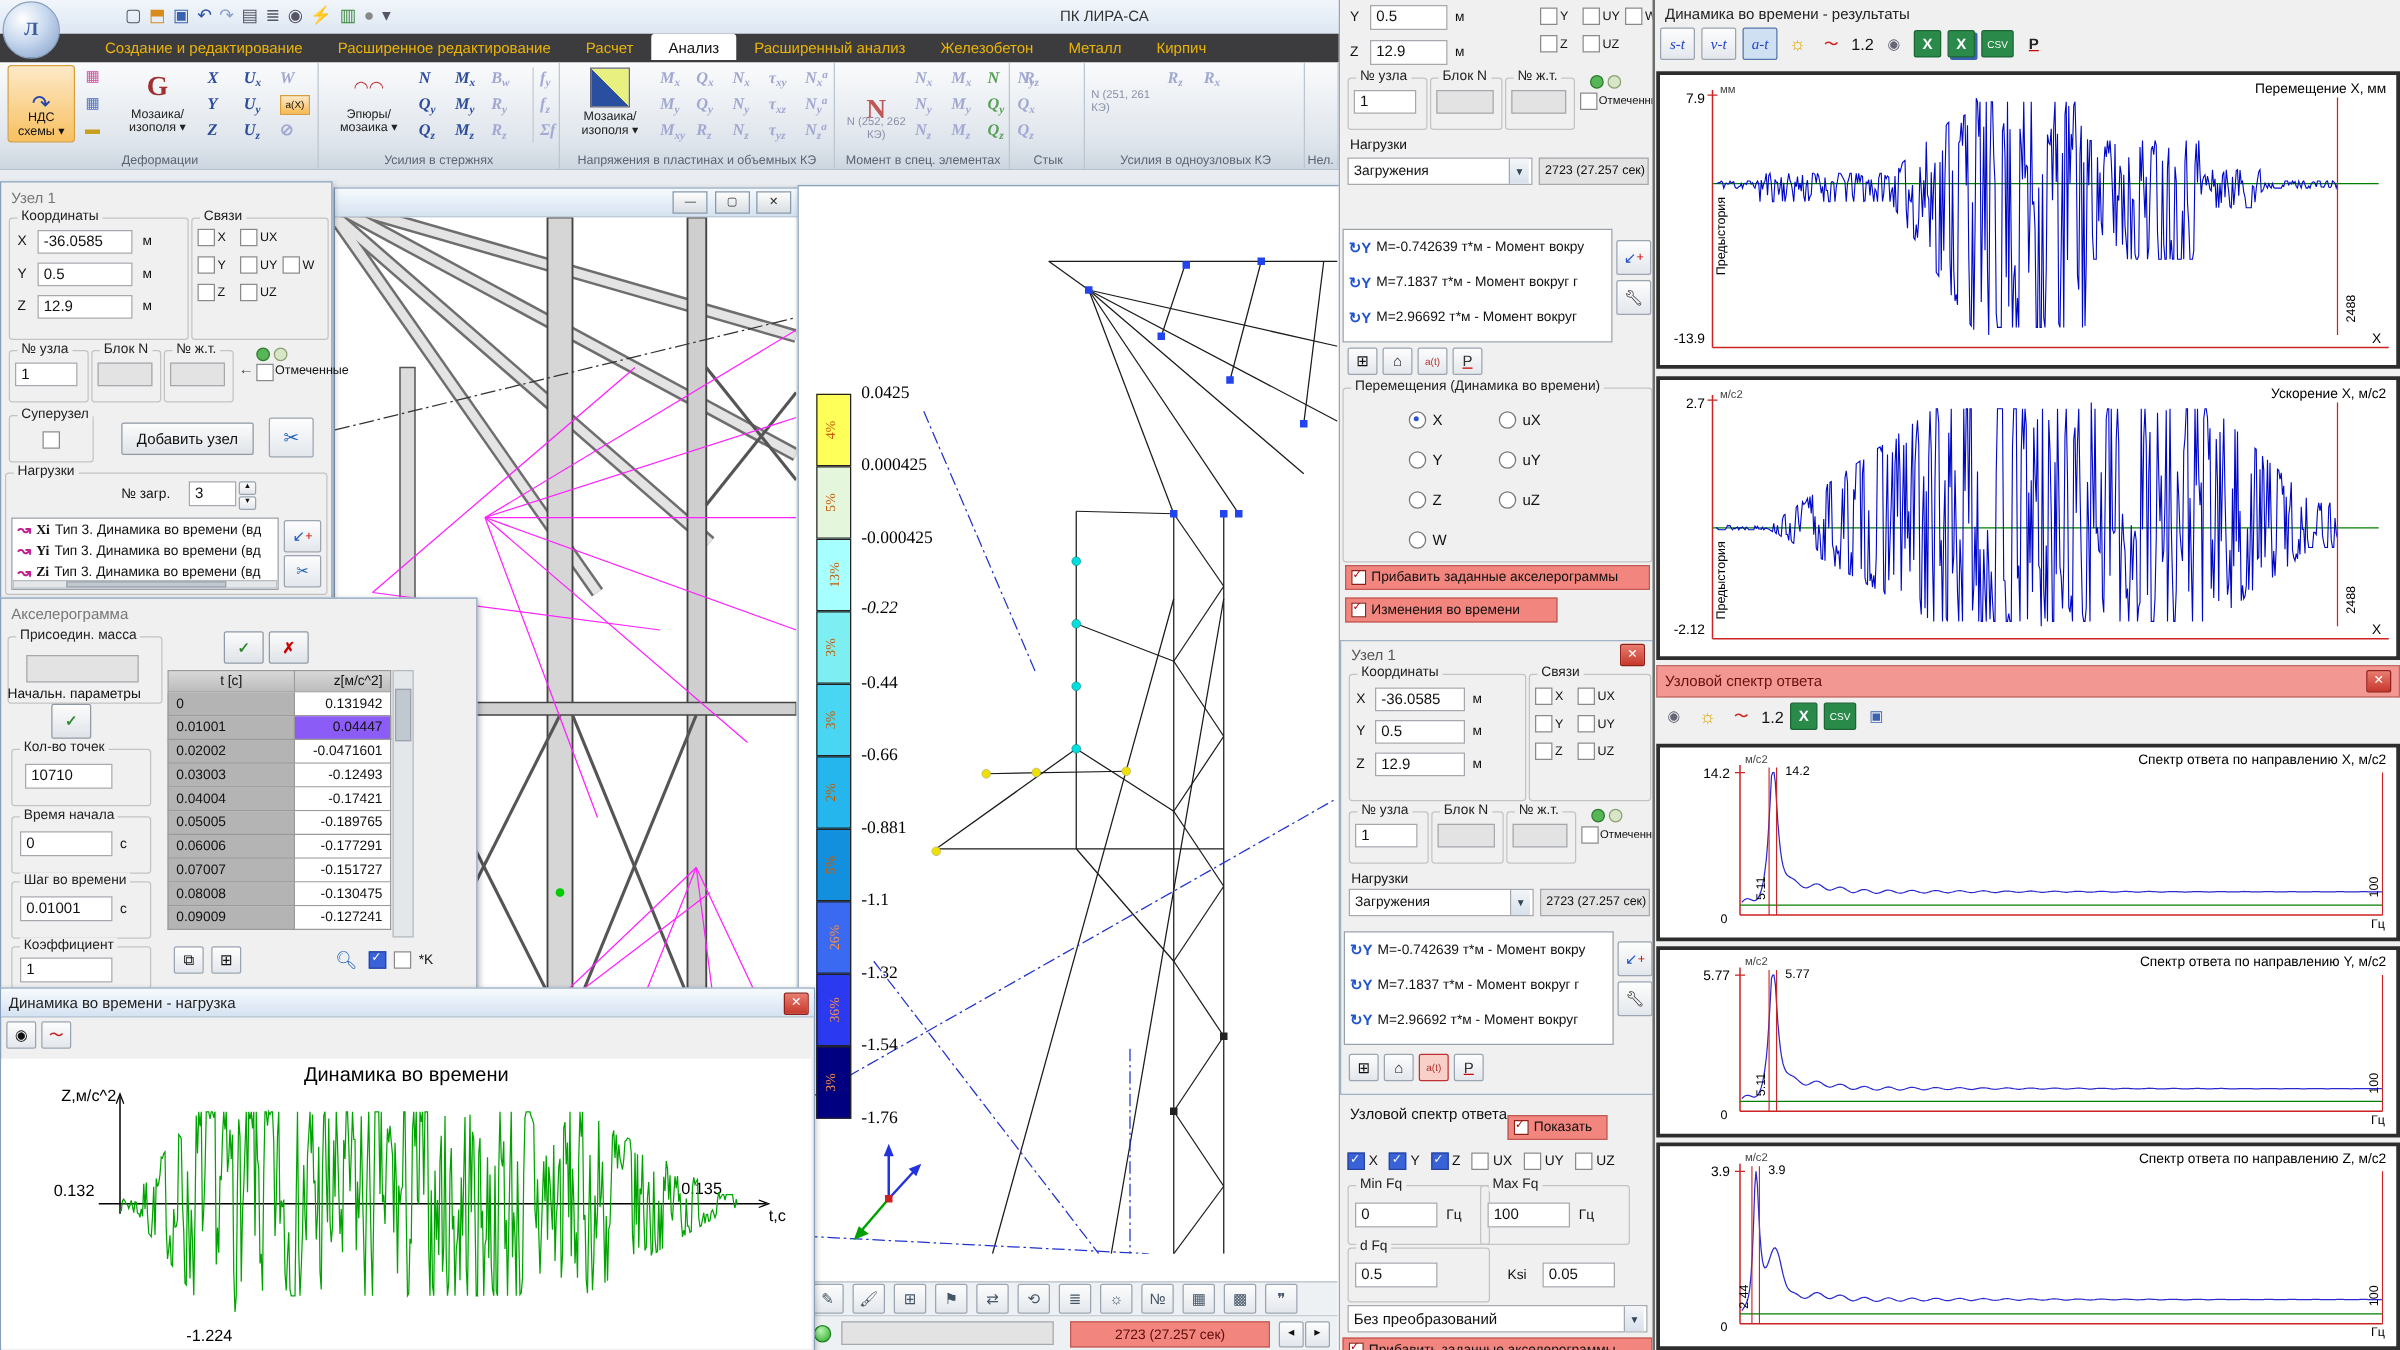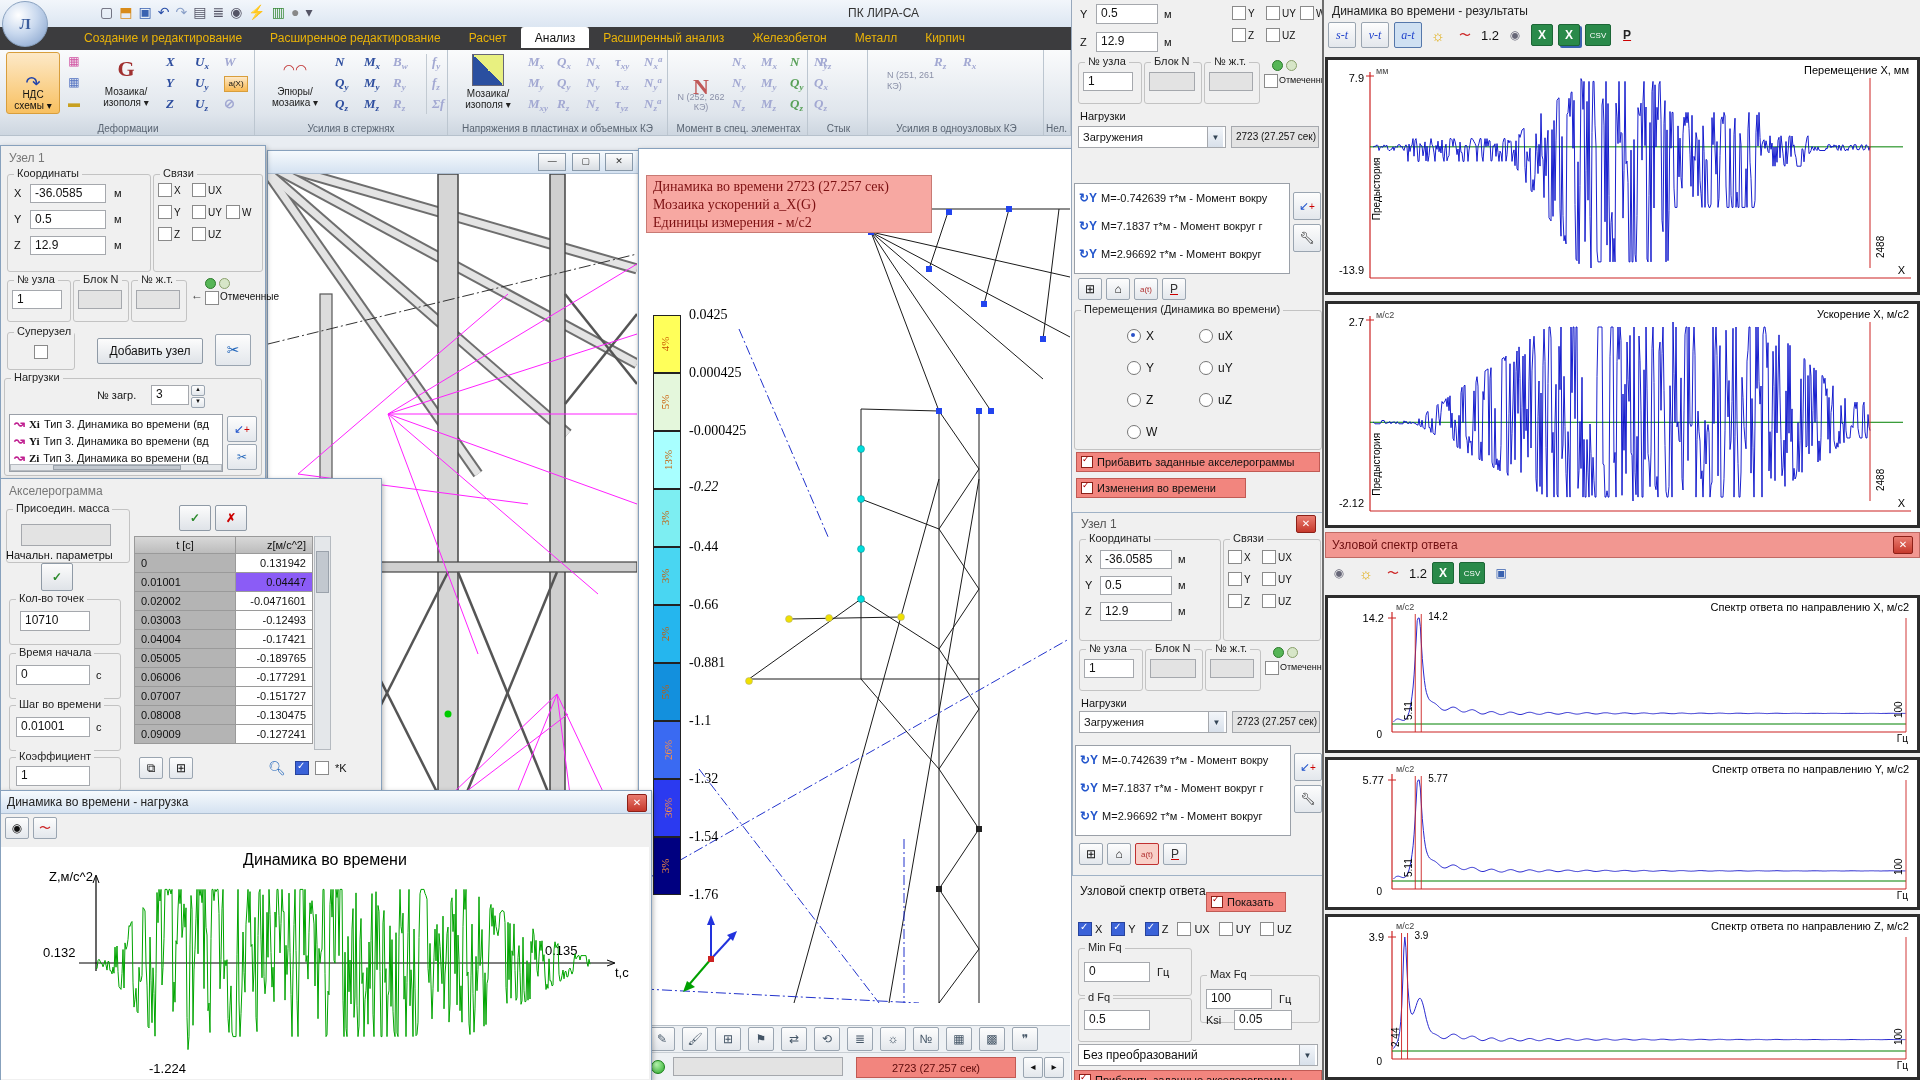--- a/index.html
+++ b/index.html
@@ -169,21 +169,21 @@
         <div style="position: absolute; left: 149px; top: 4px;"><span class="sym tone-d">R<span class="sub">z</span></span></div>
       </div>
       <div class="rgroup" style="left: 810px; width: 58px;">
         <div class="rglabel">Стык</div>
         <div style="position: absolute; left: 4px; top: 4px;"><span class="sym tone-d">N<span class="sub">y</span></span></div>
         <div style="position: absolute; left: 4px; top: 25px;"><span class="sym tone-d">Q<span class="sub">x</span></span></div>
         <div style="position: absolute; left: 4px; top: 46px;"><span class="sym tone-d">Q<span class="sub">z</span></span></div>
       </div>
       <div class="rgroup" style="left: 870px; width: 174px;">
         <div class="rglabel">Усилия в одноузловых КЭ</div>
-        <div style="position: absolute; left: 17px; top: 20px; width: 56px; font-size: 9px; color: rgb(138, 144, 168); line-height: 11px;">N (251, 261 КЭ)</div>
+        <div style="position: absolute; left: 3px; top: 20px; width: 56px; font-size: 9px; color: rgb(138, 144, 168); line-height: 11px;">N (251, 261 КЭ)</div>
         <div style="position: absolute; left: 64px; top: 4px;"><span class="sym tone-d">R<span class="sub">z</span></span></div>
         <div style="position: absolute; left: 93px; top: 4px;"><span class="sym tone-d">R<span class="sub">x</span></span></div>
       </div>
       <div class="rgroup" style="left: 1046px; width: 25px;">
         <div class="rglabel">Нел. ж...</div>
       </div>
     </div>
 
   <div class="win" style="left:267px;top:150px;width:371px;height:930px;">
     <div class="wtitle">
@@ -323,25 +323,20 @@
         <line x1="72" y1="810" x2="72" y2="772" stroke="#2233dd"></line>
         <polygon points="72,766 68,776 76,776" fill="#2233dd"></polygon>
         <line x1="72" y1="810" x2="94" y2="786" stroke="#2233dd"></line>
         <polygon points="98,782 88,786 94,792" fill="#2233dd"></polygon>
         <line x1="72" y1="810" x2="48" y2="838" stroke="#00a000"></line>
         <polygon points="44,843 48,832 56,838" fill="#00a000"></polygon>
         <rect x="69" y="807" width="6" height="6" fill="#cc2222"></rect>
       </g>
     </svg>
 
-    <div class="abs" style="left:7px;top:26px;width:286px;height:58px;background:#f7a8a2;border:1px solid #c87a74;padding:2px 6px;box-sizing:border-box;font-family:'Liberation Serif',serif;font-size:14px;color:#7c1012;line-height:18px;">
-      <div>Динамика во времени 2723 (27.257 сек)</div>
-      <div>Мозаика ускорений a_X(G)</div>
-      <div>Единицы измерения - м/с2</div>
-    </div>
 
     <div id="colorbar" class="abs" style="left:14px;top:166px;">
         <div class="cseg" style="height: 58px; background: rgb(255, 255, 90); margin-bottom: 0px;">
           <span class="cpct">4%</span>
         </div>
         <div class="cseg" style="height: 58px; background: rgb(228, 247, 220); margin-bottom: 0px;">
           <span class="cpct">5%</span>
         </div>
         <div class="cseg" style="height: 58px; background: rgb(168, 255, 255); margin-bottom: 0px;">
           <span class="cpct">13%</span>
@@ -877,21 +872,21 @@
         <span style="display: inline-flex; gap: 3px; align-items: center;">
           <span class="cb"></span>
           <span style="font-size: 11px;">UZ</span>
         </span>
       </div>
     <div class="gbox" style="left:6px;top:948px;width:112px;height:46px;">
       <span class="glabel">Min Fq</span>
       <div class="tf" style="left:5px;top:13px;width:66px;height:20px;">0</div>
       <span class="lbl" style="left:78px;top:17px;">Гц</span>
     </div>
-    <div class="gbox" style="left:128px;top:948px;width:118px;height:46px;margin-top:27px;">
+    <div class="gbox" style="left:112px;top:948px;width:118px;height:46px;">
       <span class="glabel">Max Fq</span>
       <div class="tf" style="left:5px;top:13px;width:66px;height:20px;">100</div>
       <span class="lbl" style="left:78px;top:17px;">Гц</span>
     </div>
     <div class="gbox" style="left:6px;top:998px;width:112px;height:42px;">
       <span class="glabel">d Fq</span>
       <div class="tf" style="left:5px;top:11px;width:66px;height:20px;">0.5</div>
     </div>
     <span class="lbl" style="left:134px;top:1014px;">Ksi</span>
     <div class="tf" style="left:162px;top:1010px;width:58px;height:20px;">0.05</div>

